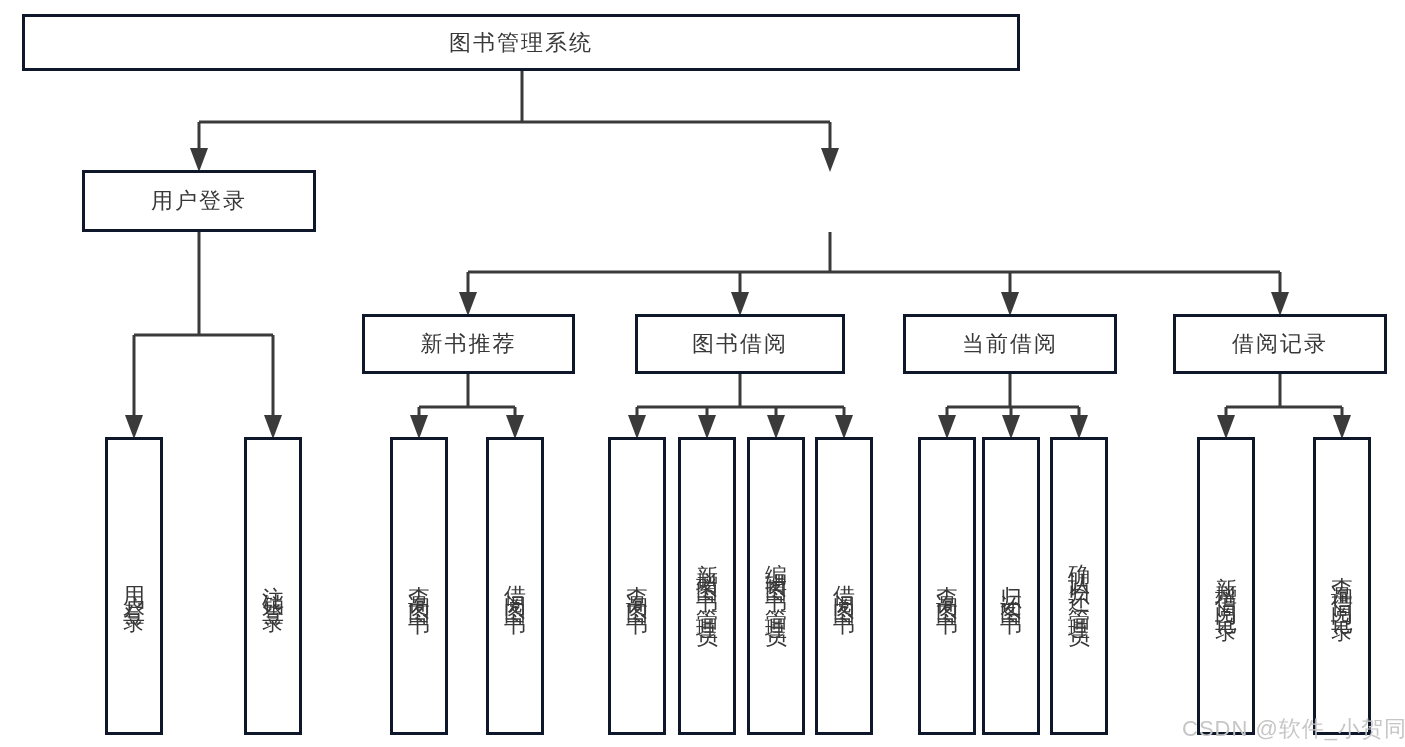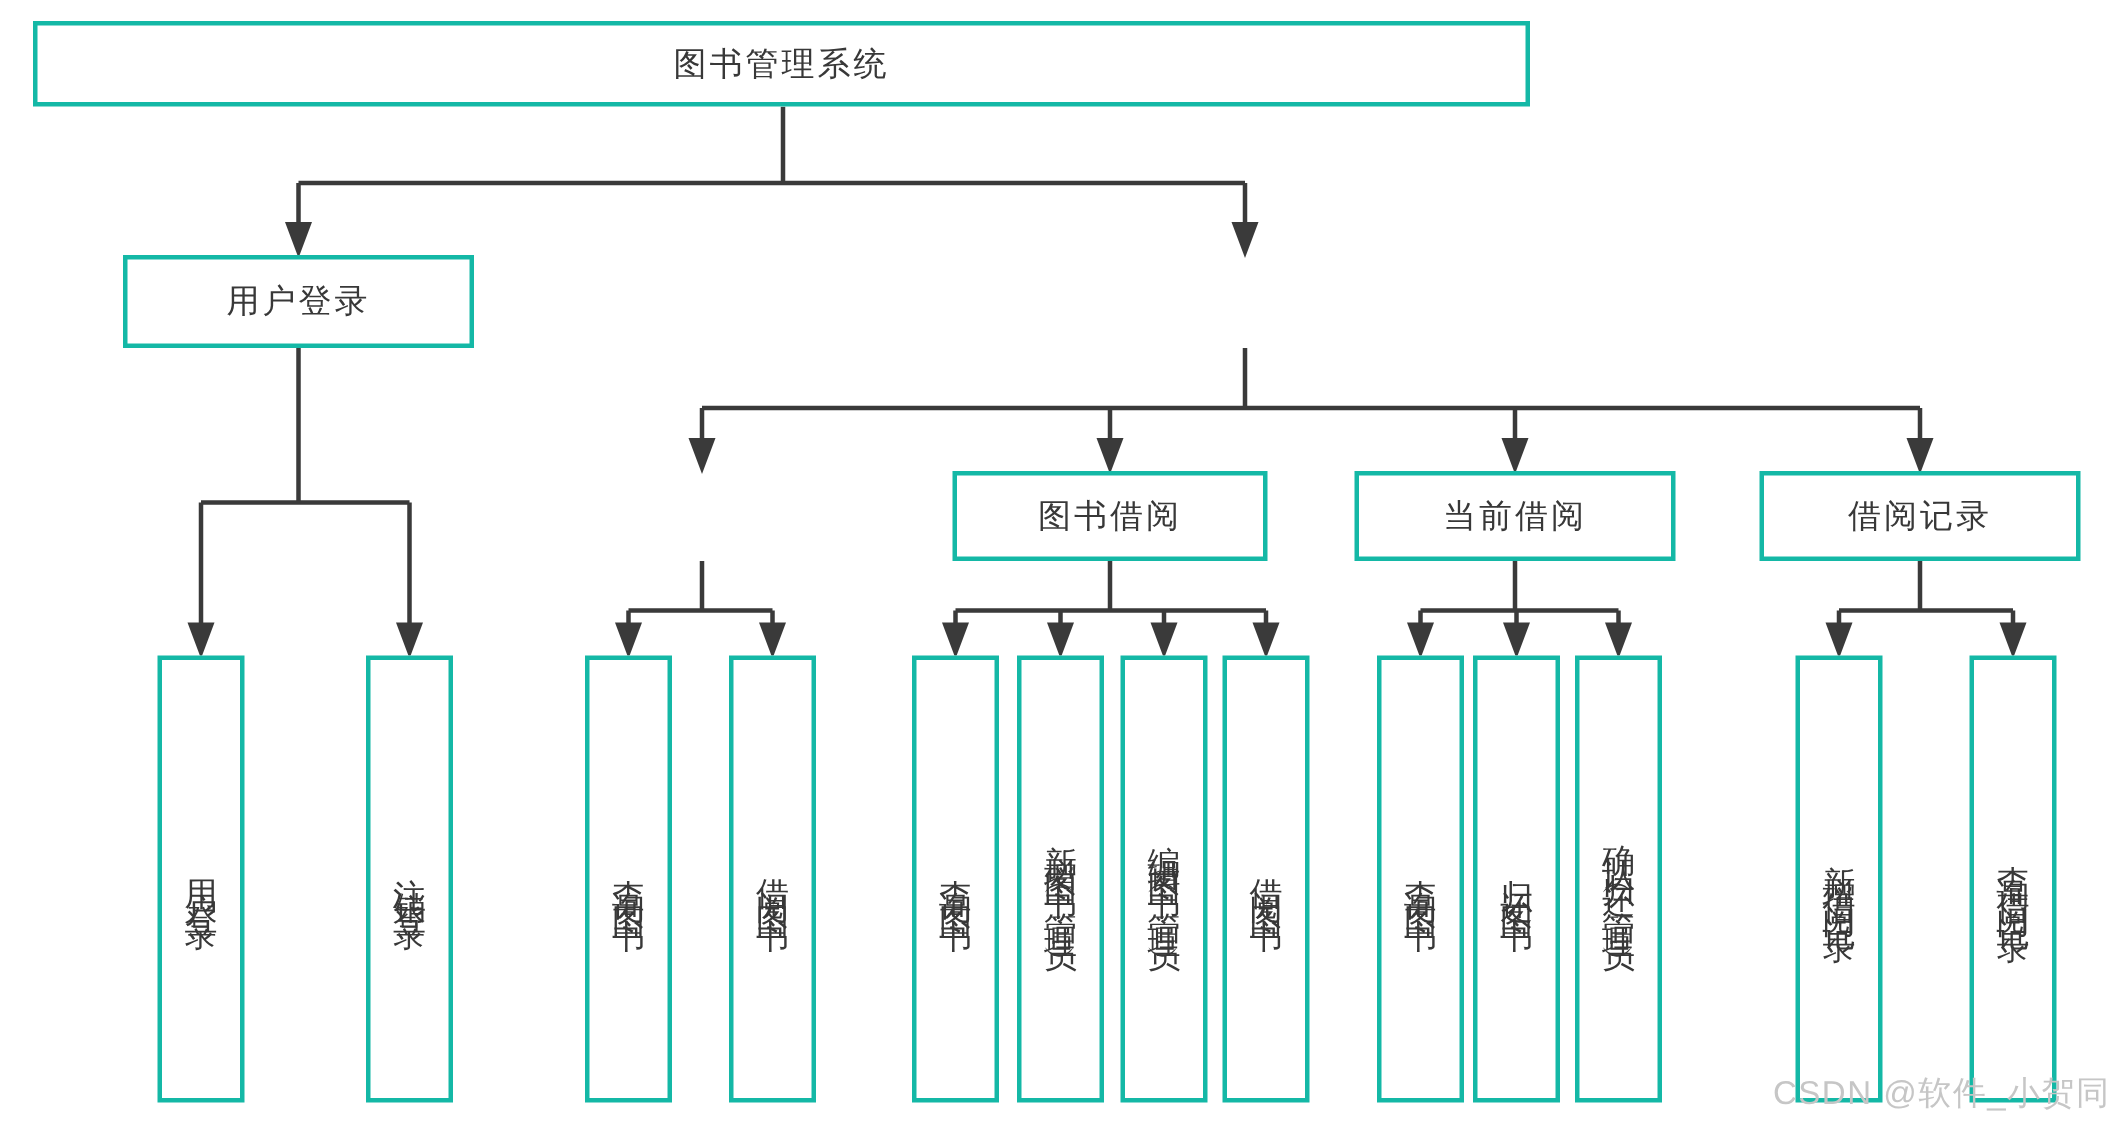--- a/index.html
+++ b/index.html
@@ -18,21 +18,21 @@
   #connectors {
     position: absolute;
     left: 0; top: 0;
     width: 1405px;
     height: 747px;
   }
   .node {
     position: absolute;
     box-sizing: border-box;
     background: #ffffff;
-    border: 3px solid #14b8a6;
+    border: 3px solid #0f172a;
     display: flex;
     align-items: center;
     justify-content: center;
     color: #383838;
     z-index: 2;
   }
   .hbox span {
     font-size: 22px;
     letter-spacing: 2px;
     white-space: nowrap;
@@ -103,20 +103,23 @@
   </svg>
 
   <div class="node hbox" style="left:22px; top:14px; width:998px; height:57px;">
     <span>图书管理系统</span>
   </div>
 
   <div class="node hbox" style="left:82px; top:170px; width:234px; height:62px;">
     <span>用户登录</span>
   </div>
 
+  <div class="node hbox" style="left:362px; top:314px; width:213px; height:60px;">
+    <span>新书推荐</span>
+  </div>
   <div class="node hbox" style="left:903px; top:314px; width:214px; height:60px;">
     <span>当前借阅</span>
   </div>
   <div class="node hbox" style="left:635px; top:314px; width:210px; height:60px;">
     <span>图书借阅</span>
   </div>
   <div class="node hbox" style="left:1173px; top:314px; width:214px; height:60px;">
     <span>借阅记录</span>
   </div>
 

